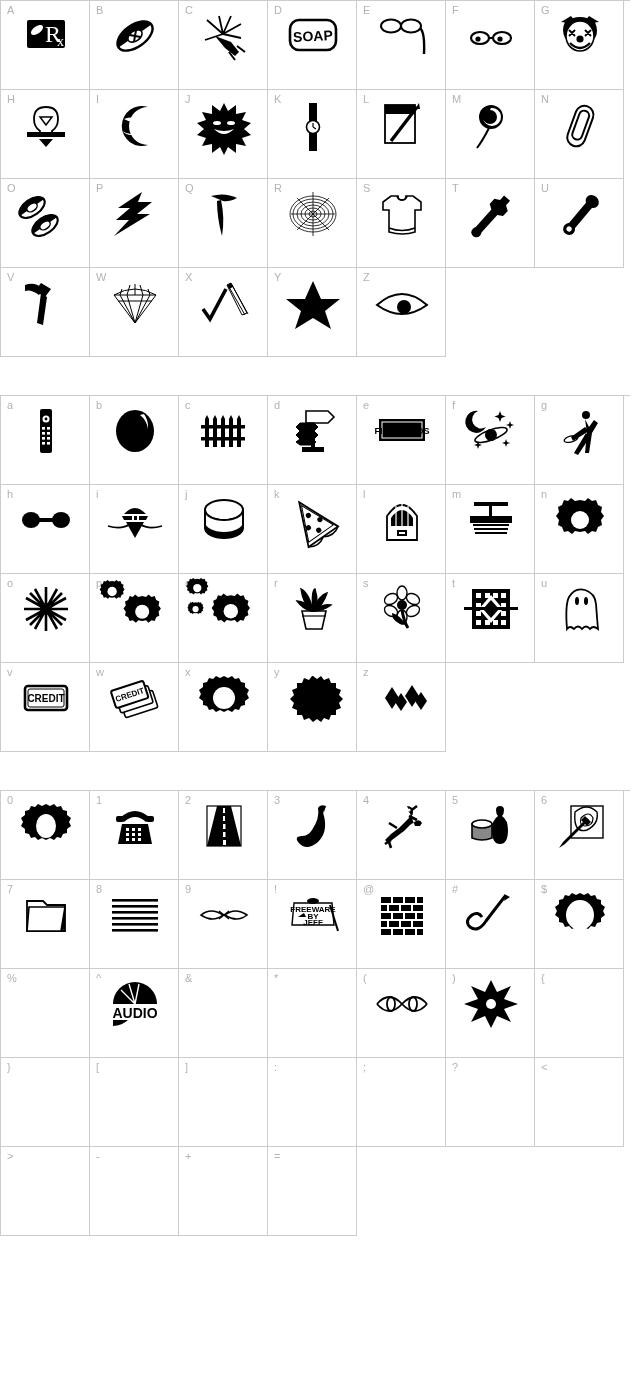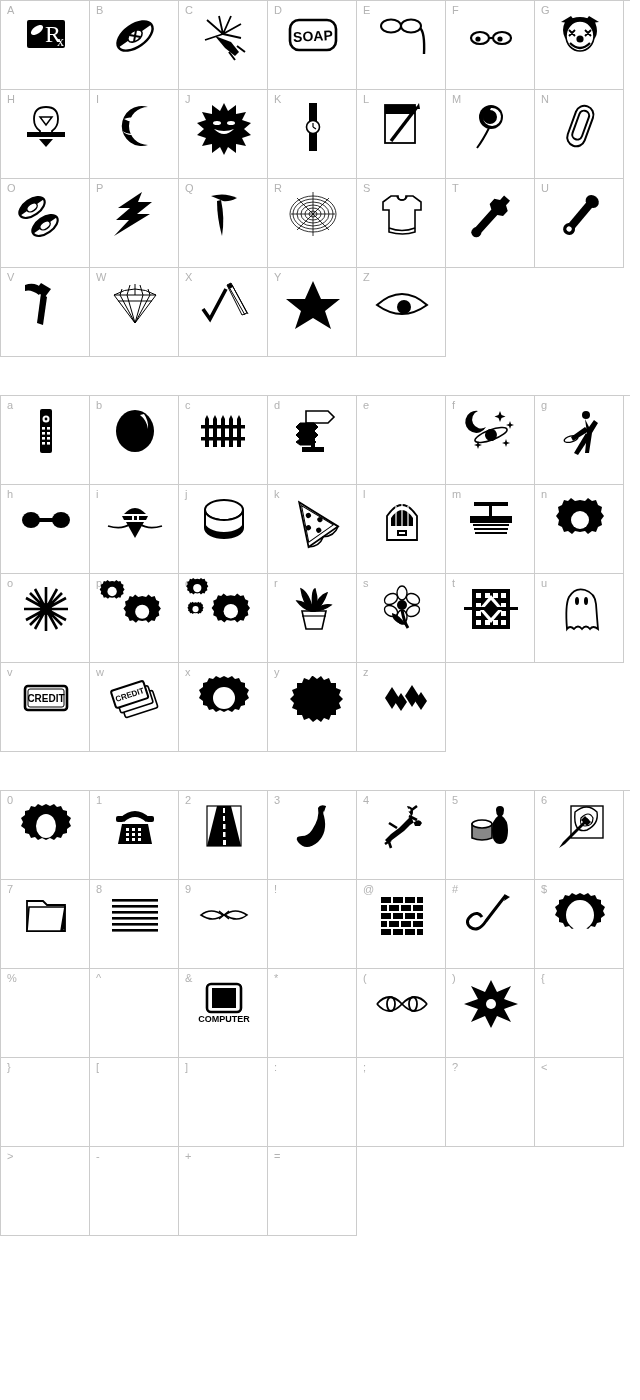--- a/index.html
+++ b/index.html
@@ -437,20 +437,27 @@
               <path d="M18 16 h14 l4 4 l-4 4 h-14 l-4 -4Z"></path>
               <path d="M18 24 h14 l4 4 l-4 4 h-14 l-4 -4Z"></path>
               <path d="M18 32 h12 l4 3 l-4 3 h-12 l-4 -3Z"></path>
             </g>
             <rect x="20" y="40" width="22" height="5" fill="#000"></rect>
           </svg>
         </div>
       </div>
       <div class="cell">
         <span class="cell-label">e</span>
+        <div class="glyph">
+          <svg width="62" height="56" viewBox="0 0 62 56">
+            <rect x="8" y="12" width="46" height="22" fill="#000"></rect>
+            <rect x="11" y="15" width="40" height="16" fill="none" stroke="#fff" stroke-width="1"></rect>
+            <text x="31" y="27" text-anchor="middle" class="tlabel" fill="#fff" font-size="9">FINE FOODS</text>
+          </svg>
+        </div>
       </div>
       <div class="cell">
         <span class="cell-label">f</span>
         <div class="glyph">
           <svg width="62" height="56" viewBox="0 0 62 56">
             <path d="M18 4 a11 11 0 1 0 8 16 a9 9 0 1 1 -8 -16Z" fill="#000"></path>
             <g fill="#000">
               <path d="M40 4 l1.5 4 l4 1.5 l-4 1.5 l-1.5 4 l-1.5 -4 l-4 -1.5 l4 -1.5Z"></path>
               <path d="M50 14 l1 3 l3 1 l-3 1 l-1 3 l-1 -3 l-3 -1 l3 -1Z"></path>
               <path d="M46 32 l1 3 l3 1 l-3 1 l-1 3 l-1 -3 l-3 -1 l3 -1Z"></path>
@@ -856,20 +863,31 @@
         <div class="glyph">
           <svg width="62" height="56" viewBox="0 0 62 56">
             <path d="M8 24 q10 -8 22 0 q-10 8 -22 0Z" fill="none" stroke="#000" stroke-width="1.6"></path>
             <path d="M32 24 q10 -8 22 0 q-10 8 -22 0Z" fill="none" stroke="#000" stroke-width="1.6"></path>
             <path d="M26 20 l10 8 M36 20 l-10 8" stroke="#000" stroke-width="1.4"></path>
           </svg>
         </div>
       </div>
       <div class="cell">
         <span class="cell-label">!</span>
+        <div class="glyph">
+          <svg width="62" height="56" viewBox="0 0 62 56">
+            <path d="M12 12 h38 l2 22 h-42Z" fill="#fff" stroke="#000" stroke-width="1.4"></path>
+            <ellipse cx="31" cy="10" rx="6" ry="3" fill="#000"></ellipse>
+            <text x="31" y="21" text-anchor="middle" class="tlabel" font-size="8">FREEWARE</text>
+            <text x="31" y="28" text-anchor="middle" class="tlabel" font-size="8">BY</text>
+            <text x="31" y="34" text-anchor="middle" class="tlabel" font-size="8">JEFF</text>
+            <path d="M48 14 l8 26" stroke="#000" stroke-width="2"></path>
+            <path d="M16 26 l6 -4 l2 4Z" fill="#000"></path>
+          </svg>
+        </div>
       </div>
       <div class="cell">
         <span class="cell-label">@</span>
         <div class="glyph">
           <svg width="62" height="56" viewBox="0 0 62 56">
             <g fill="#000">
               <rect x="10" y="6" width="10" height="6"></rect>
               <rect x="22" y="6" width="10" height="6"></rect>
               <rect x="34" y="6" width="10" height="6"></rect>
               <rect x="46" y="6" width="6" height="6"></rect>
@@ -909,31 +927,34 @@
             <path d="M31 2 l4 2 l4 -2 l3 3 l4 -1 l2 4 l4 1 l0 4 l4 3 l-2 4 l2 4 l-4 3 l0 4 l-4 1 l-2 4 l-4 -1 l-3 3 l-4 -2 l-4 2 l-4 -2 l-4 2 l-3 -3 l-4 1 l-2 -4 l-4 -1 l0 -4 l-4 -3 l2 -4 l-2 -4 l4 -3 l0 -4 l4 -1 l2 -4 l4 1 l3 -3 l4 2Z" fill="#000"></path>
             <ellipse cx="31" cy="24" rx="14" ry="15" fill="#fff"></ellipse>
           </svg>
         </div>
       </div>
       <div class="cell">
         <span class="cell-label">%</span>
       </div>
       <div class="cell">
         <span class="cell-label">^</span>
+        <div class="glyph">
+          <svg width="62" height="56" viewBox="0 0 62 56">
+            <path d="M31 24 a22 22 0 0 1 22 -22 l0 22Z" fill="#000" transform="rotate(180 31 24)"></path>
+            <path d="M9 24 a22 22 0 0 1 44 0" fill="#000"></path>
+            <g stroke="#fff" stroke-width="1.4">
+              <path d="M31 24 l-14 -14 M31 24 l-6 -20 M31 24 l4 -20"></path>
+            </g>
+            <rect x="9" y="24" width="44" height="16" fill="#fff"></rect>
+            <text x="31" y="38" text-anchor="middle" class="tlabel" font-size="14">AUDIO</text>
+          </svg>
+        </div>
       </div>
       <div class="cell">
         <span class="cell-label">&amp;</span>
-        <div class="glyph">
-          <svg width="62" height="56" viewBox="0 0 62 56">
-            <rect x="14" y="4" width="34" height="28" rx="4" fill="none" stroke="#000" stroke-width="2.6"></rect>
-            <rect x="19" y="8" width="24" height="20" fill="#000"></rect>
-            <rect x="14" y="34" width="34" height="10" fill="#fff"></rect>
-            <text x="31" y="42" text-anchor="middle" class="tlabel" font-size="9">COMPUTER</text>
-          </svg>
-        </div>
       </div>
       <div class="cell">
         <span class="cell-label">*</span>
       </div>
       <div class="cell">
         <span class="cell-label">(</span>
         <div class="glyph">
           <svg width="62" height="56" viewBox="0 0 62 56">
             <path d="M6 24 q12 -14 25 0 q13 14 25 0" fill="none" stroke="#000" stroke-width="1.8"></path>
             <path d="M6 24 q12 14 25 0 q13 -14 25 0" fill="none" stroke="#000" stroke-width="1.8"></path>

